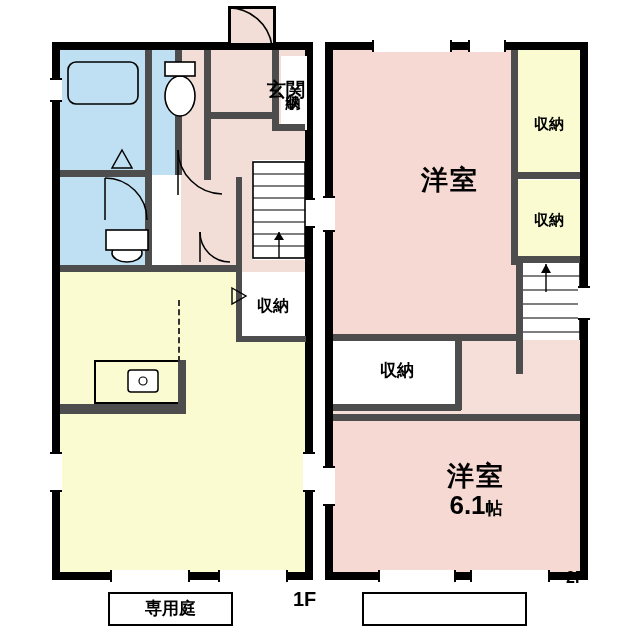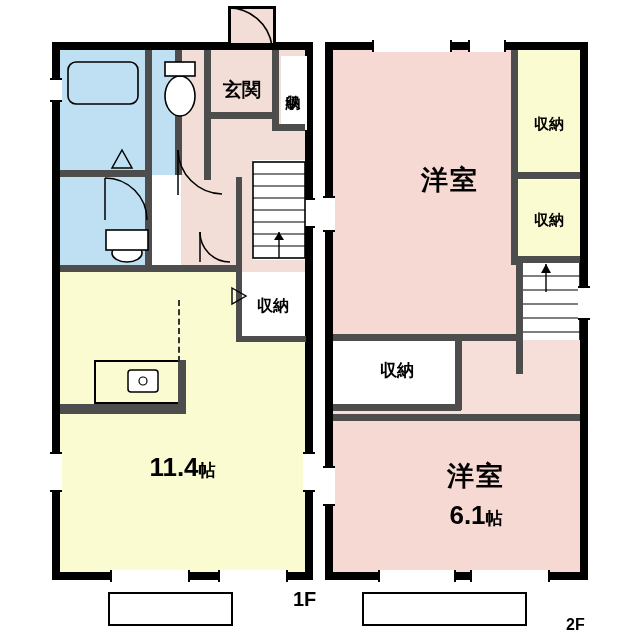--- a/index.html
+++ b/index.html
@@ -127,36 +127,36 @@
     <line x1="546" y1="264" x2="546" y2="292" stroke="#000" stroke-width="1.4"></line>
     <path d="M546 264 l-5 9 l10 0 z" fill="#000"></path>
 
     <path d="M476 312 A 34 34 0 0 0 510 346" fill="none" stroke="#000" stroke-width="1.5"></path>
     <line x1="476" y1="312" x2="476" y2="346" stroke="#000" stroke-width="1.5"></line>
 
     <path d="M340 406 l20 0 l-10 20 z" fill="none" stroke="#000" stroke-width="1.4"></path>
     <path d="M420 406 l20 0 l-10 20 z" fill="none" stroke="#000" stroke-width="1.4"></path>
   </svg>
 
-  <div class="label" style="left:212px;top:80px;width:60px;font-size:19px;font-weight:bold;">
+  <div class="label" style="left:212px;top:80px;width:60px;font-size:19px;font-weight:bold;padding-left:44px;">
     <span>玄関</span>
   </div>
   <div class="label closet" style="left:283px;top:70px;width:20px;font-size:15px;line-height:1.05;">
     <span style="writing-mode:vertical-rl;">収納</span>
   </div>
   <div class="label closet" style="left:248px;top:298px;width:50px;font-size:16px;">
     <span>収納</span>
   </div>
   <div class="label" style="left:110px;top:452px;width:145px;">
-    <div style="font-size:26px;font-weight:bold;margin-top:2px;">
-      <span>11.4</span><span class="sub" style="font-size:17px;">帖</span>
-    </div>
   </div>
 
   <div class="box" style="left:108px;top:592px;width:125px;height:34px;border:2px solid #000;background:#fff;"></div>
+  <div class="label" style="left:108px;top:600px;width:125px;font-size:17px;font-weight:bold;">
+    <span>専用庭</span>
+  </div>
   <div class="floor-tag" style="left:293px;top:588px;font-size:20px;">
     <span>1F</span>
   </div>
 
   <div class="wall" style="left:325px;top:42px;width:8px;height:538px;"></div>
   <div class="wall" style="left:580px;top:42px;width:8px;height:538px;"></div>
   <div class="wall" style="left:325px;top:42px;width:263px;height:8px;"></div>
   <div class="wall" style="left:325px;top:572px;width:263px;height:8px;"></div>
 
   <div class="box" style="left:333px;top:50px;width:184px;height:290px;background:#f6d9d2;"></div>
@@ -190,23 +190,23 @@
     <span>収納</span>
   </div>
   <div class="label small-closet" style="left:521px;top:212px;width:56px;font-size:15px;">
     <span>収納</span>
   </div>
   <div class="label closet" style="left:362px;top:362px;width:70px;font-size:17px;">
     <span>収納</span>
   </div>
   <div class="label" style="left:406px;top:462px;width:140px;">
     <div class="room-name" style="font-size:27px;letter-spacing:2px;">洋室</div>
-    <div style="font-size:26px;font-weight:bold;margin-top:12px;">
+    <div style="font-size:26px;font-weight:bold;margin-top:2px;">
       <span>6.1</span><span style="font-size:17px;">帖</span>
     </div>
   </div>
 
   <div class="box" style="left:362px;top:592px;width:165px;height:34px;border:2px solid #000;background:#fff;"></div>
-  <div class="floor-tag" style="left:566px;top:616px;font-size:16px;">
+  <div class="floor-tag" style="left:566px;top:569px;font-size:16px;">
     <span>2F</span>
   </div>
 
 </div>
 
 </body></html>

